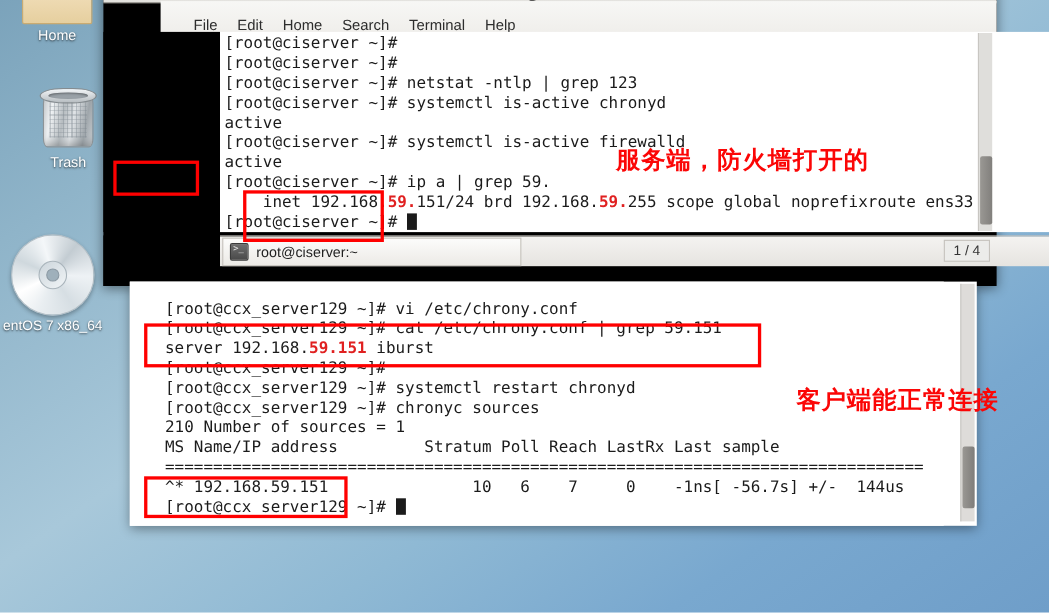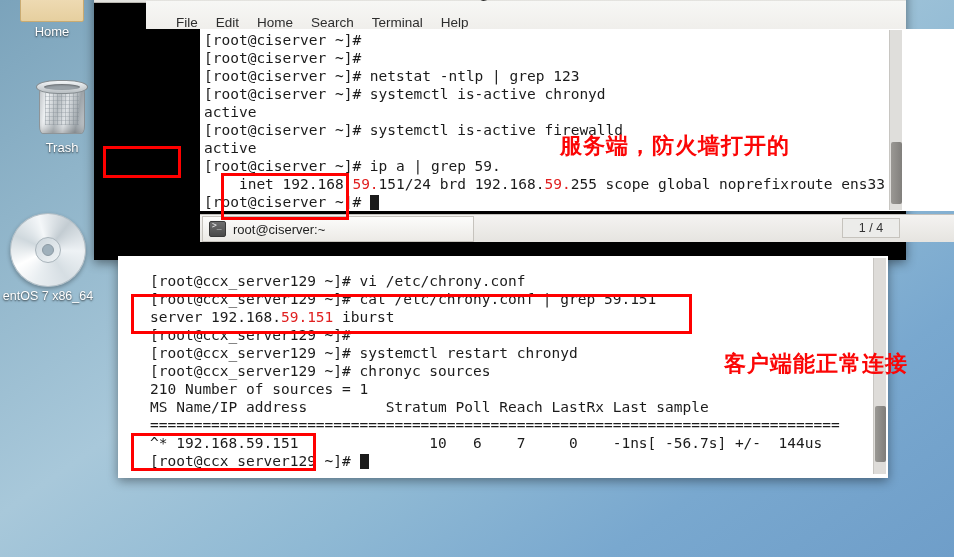--- a/index.html
+++ b/index.html
@@ -179,21 +179,21 @@
     flex: none;
   }
   .mini-term-icon:after {
     content: ">_";
     position:absolute; left: 2px; top: -1px;
     color: #e8e8e8; font-size: 8px;
     font-family: "DejaVu Sans Mono", monospace;
   }
   #term1-pager {
     position:absolute; right: 6px; top: 232px;
-    width: 58px; height: 20px;
+    width: 42px; height: 20px;
     background: #ececea; border: 1px solid #c6c3bd;
     font-size: 12.5px; color: #333; text-align:center; line-height: 19px;
   }
   #term1-bottom-black {
     position:absolute; left: 0; top: 228px; width: 106px; height: 46px; background:#000;
   }
 
   
   #term2 {
     position:absolute; left: 118px; top: 256px;
@@ -211,21 +211,21 @@
   }
   #term2-scroll .thumb {
     position:absolute; left: 1px; width: 11px; top: 148px; height: 56px;
     background: linear-gradient(90deg,#9a9894,#7f7d7a);
     border-radius: 2px;
   }
   #term2-topblack {
     position:absolute; left: 118px; top: 250px; width: 770px; height: 8px; background: #000;
   }
 
-  .redtxt { color: #e02020; font-weight: normal; }
+  .redtxt { color: #e02020; font-weight: bold; }
   .cursor-blk {
     display:inline-block; width: 9px; height: 15px;
     background: #1b1b1b; vertical-align: -3px;
   }
 
   
   .redbox {
     position: absolute;
     border: 3px solid #ff0000;
     pointer-events: none;

